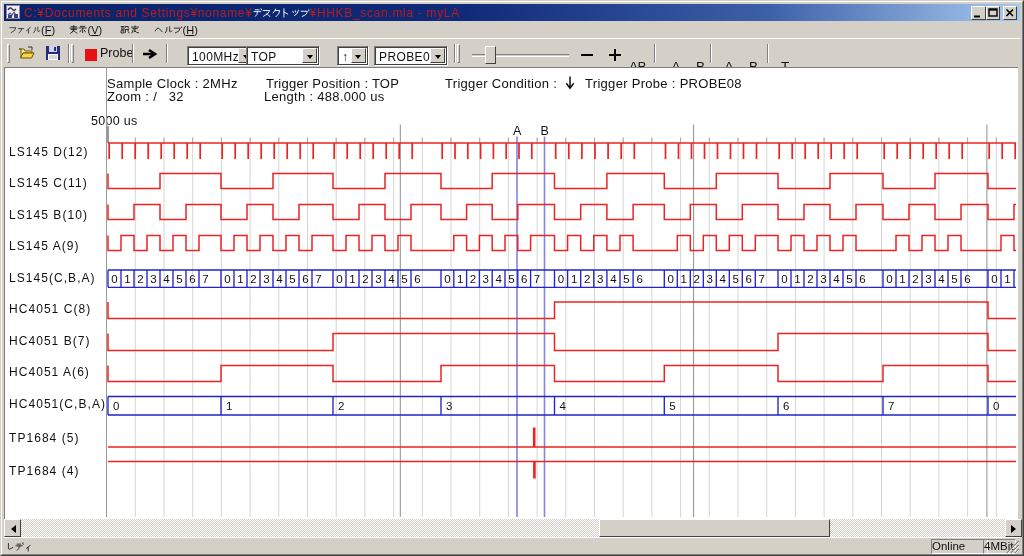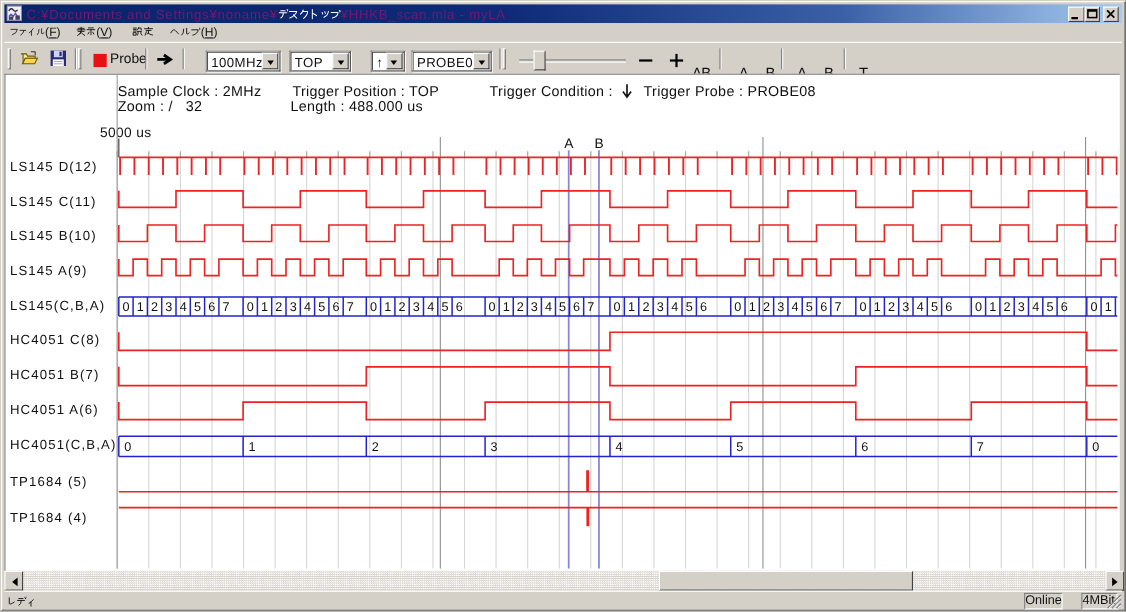--- a/index.html
+++ b/index.html
@@ -1,18 +1,18 @@
 <!DOCTYPE html>
 <html><head><meta charset="utf-8"><style>
 *{margin:0;padding:0;box-sizing:border-box}
 body{width:1024px;height:556px;position:relative;font-family:"Liberation Sans",sans-serif;
  background:#d4d0c8;overflow:hidden}
 .abs{position:absolute}
 .titlebar{left:4px;top:4px;width:1016px;height:17px;background:linear-gradient(90deg,#0a246a 0%,#0e2a78 45%,#3c60a8 75%,#a6caf0 100%)}
-.ttext{left:24px;top:5.5px;color:#701a75;font-size:12px;letter-spacing:0.68px;white-space:nowrap}
+.ttext{left:24px;top:5.5px;color:#b91c1c;font-size:12px;letter-spacing:0.68px;white-space:nowrap}
 .wbtn{top:6px;width:14.5px;height:13.5px;background:#d4d0c8;border-top:1px solid #fff;
  border-left:1px solid #fff;border-right:1.5px solid #404040;border-bottom:1.5px solid #404040}
 .menu{left:4px;top:21px;width:1016px;height:16px;background:#d4d0c8}
 .mi{position:absolute;top:2.5px;font-size:11px;color:#111;white-space:nowrap}
 .toolbar{left:4px;top:38px;width:1016px;height:29px;background:#d4d0c8;border-top:1px solid #fff}
 .sep{position:absolute;top:5px;width:2px;height:19px;border-left:1px solid #808080;border-right:1px solid #fff}
 .grip{position:absolute;top:5px;width:3px;height:19px;background:#d4d0c8;border-top:1px solid #fff;border-left:1px solid #fff;border-right:1px solid #808080;border-bottom:1px solid #808080}
 .combo{position:absolute;top:7px;height:19px;background:#fff;border:1px solid #404040;
  border-top-color:#808080;border-left-color:#808080;box-shadow:inset 1px 1px 0 #404040, 1px 1px 0 #fff}
 .combo .txt{position:absolute;left:4px;top:2.5px;font-size:12px;color:#111;letter-spacing:0.4px}
@@ -105,21 +105,21 @@
     <span class="tbt" style="left:96px;top:7px;font-size:12.5px">Probe</span>
     <div class="sep" style="left:128px"></div>
     <svg class="abs" style="left:138px;top:9px" width="18" height="12">
       <path d="M1,6h10M7,2l6,4l-6,4" stroke="#000" stroke-width="2.6" fill="none"></path>
     </svg>
     <div class="sep" style="left:162px"></div>
     <div class="combo" style="left:183px;width:68px">
       <span class="txt" style="letter-spacing:0.4px">100MHz</span>
       <div class="cbtn"></div>
     </div>
-    <div class="combo" style="left:259px;width:56px">
+    <div class="combo" style="left:242px;width:73px">
       <span class="txt" style="letter-spacing:0.4px">TOP</span>
       <div class="cbtn"></div>
     </div>
     <div class="combo" style="left:333px;width:30.5px">
       <span class="txt" style="letter-spacing:0.4px">↑</span>
       <div class="cbtn"></div>
     </div>
     <div class="combo" style="left:370px;width:73px">
       <span class="txt" style="letter-spacing:0.4px">PROBE00</span>
       <div class="cbtn"></div>
@@ -255,17 +255,17 @@
   </div>
 <div class="abs" style="left:599px;top:519px;width:231px;height:18px;background:#d4d0c8;border-top:1px solid #fff;border-left:1px solid #fff;border-right:1.5px solid #404040;border-bottom:1.5px solid #404040"></div>
 <div class="abs statusbar"></div>
 <span class="abs" style="left:6px;top:540px;font-size:12px"><svg width="9" height="10.5" viewBox="0 0 13 14" style="vertical-align:-1px">
       <path d="M3.5,1.5V8.8Q3.6,11.5 10,7.2" stroke="#111" stroke-width="1.2" fill="none" stroke-linecap="round" stroke-linejoin="round"></path>
     </svg><svg width="9" height="10.5" viewBox="0 0 13 14" style="vertical-align:-1px">
       <path d="M3,2.5H8.5M1.2,5H10.5M6.3,5Q6.3,9.5 3.2,11.5M11,1L12,2.8M13,0.4L14,2.2" stroke="#111" stroke-width="1.2" fill="none" stroke-linecap="round" stroke-linejoin="round"></path>
     </svg><svg width="9" height="10.5" viewBox="0 0 13 14" style="vertical-align:-1px">
       <path d="M9,4Q6.5,7 3.5,8.7M6,7V12.5" stroke="#111" stroke-width="1.2" fill="none" stroke-linecap="round" stroke-linejoin="round"></path>
     </svg></span>
-<div class="sunk" style="left:931px;top:539px;width:35px;height:14.5px;text-align:right">Online</div>
+<div class="sunk" style="left:931px;top:539px;width:57px;height:14.5px;text-align:left">Online</div>
 <div class="sunk" style="left:983px;top:539px;width:33px;height:14.5px;">4MBit</div>
 <svg class="abs" style="left:1006px;top:540px" width="14" height="14">
     <path d="M13,1L1,13M13,5L5,13M13,9L9,13" stroke="#808080" stroke-width="1.4"></path>
     <path d="M13,2L2,13M13,6L6,13M13,10L10,13" stroke="#fff" stroke-width="0.8"></path>
   </svg>
 </body></html>

